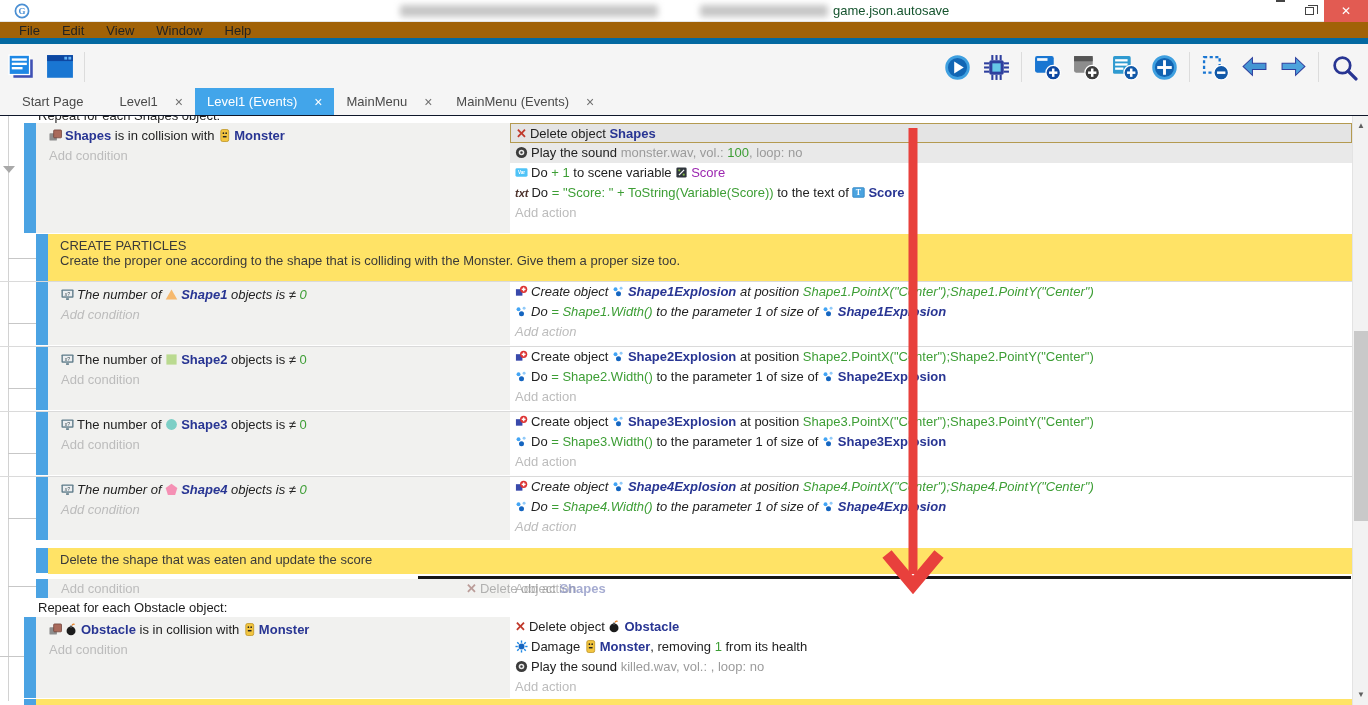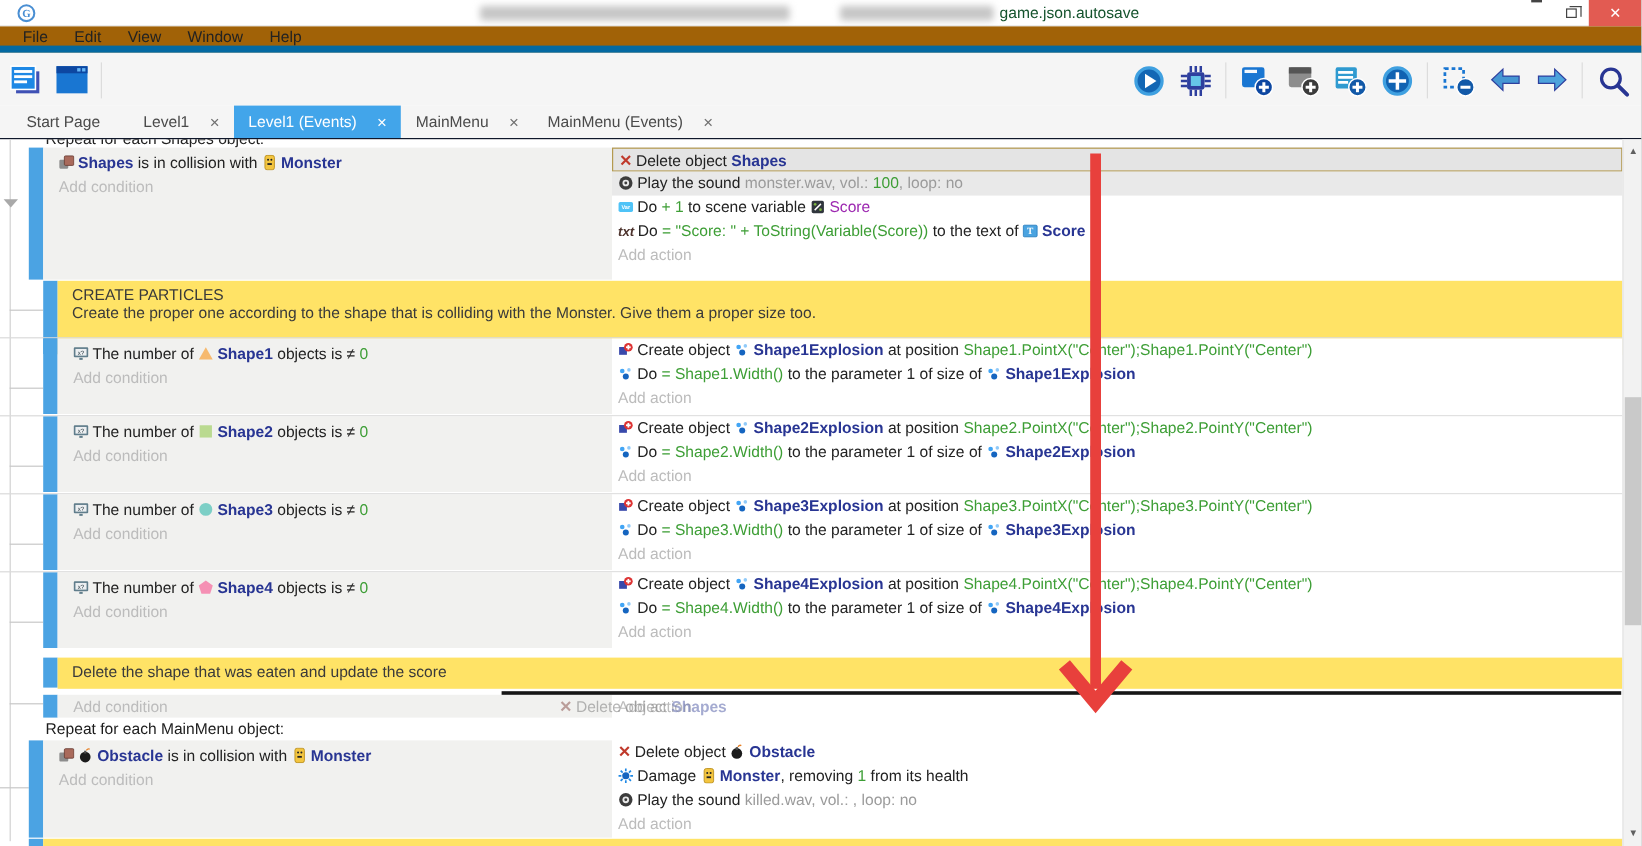--- a/index.html
+++ b/index.html
@@ -303,21 +303,21 @@
     </div>
 
     <div class="blk" style="top:118px;height:62px">
       <div class="bar" style="left:36px"></div>
       <div class="comment" style="left:48px;right:0;top:0;bottom:0">
         <div>CREATE PARTICLES</div>
         <div>Create the proper one according to the shape that is colliding with the Monster. Give them a proper size too.</div>
       </div>
     </div>
 
-      <div class="blk subsep" style="height: 65px; top: 165px;">
+      <div class="blk subsep" style="height: 65px; top: 165px; font-style: italic;">
         <div class="bar" style="left:36px"></div>
         <div class="cond" style="left:48px;width:462px">
           <div class="r">
             <span class="ic"><svg width="13" height="13" viewBox="0 0 14 14">
                 <rect x="0.5" y="1.5" width="13" height="9" rx="1" fill="#607d8b"></rect>
                 <rect x="2" y="3" width="10" height="6" fill="#eceff1"></rect>
                 <text x="7" y="8.4" font-size="5.5" text-anchor="middle" fill="#37474f" font-family="sans-serif">x?</text>
                 <rect x="5.5" y="11" width="3" height="1.8" fill="#607d8b"></rect>
               </svg></span><span>The number of </span><span class="ic"><svg width="13" height="13" viewBox="0 0 14 14">
                 <polygon points="7,1.5 13.2,12.5 0.8,12.5" fill="#f6b96e"></polygon>
@@ -432,21 +432,21 @@
               </svg></span><span>Do </span><span class="expr">= Shape3.Width()</span><span> to the parameter 1 of size of </span><span class="ic"><svg width="13" height="13" viewBox="0 0 14 14">
                 <circle cx="3.8" cy="4.5" r="2.1" fill="#42a5f5"></circle>
                 <circle cx="9.8" cy="3.5" r="1.6" fill="#90caf9"></circle>
                 <circle cx="7" cy="9.5" r="2.7" fill="#1565c0"></circle>
               </svg></span><span class="obj">Shape3Explosion</span>
           </div>
           <div class="r addlink">Add action</div>
         </div>
       </div>
 
-      <div class="blk subsep" style="height: 65px; top: 360px;">
+      <div class="blk subsep" style="height: 65px; top: 360px; font-style: italic;">
         <div class="bar" style="left:36px"></div>
         <div class="cond" style="left:48px;width:462px">
           <div class="r">
             <span class="ic"><svg width="13" height="13" viewBox="0 0 14 14">
                 <rect x="0.5" y="1.5" width="13" height="9" rx="1" fill="#607d8b"></rect>
                 <rect x="2" y="3" width="10" height="6" fill="#eceff1"></rect>
                 <text x="7" y="8.4" font-size="5.5" text-anchor="middle" fill="#37474f" font-family="sans-serif">x?</text>
                 <rect x="5.5" y="11" width="3" height="1.8" fill="#607d8b"></rect>
               </svg></span><span>The number of </span><span class="ic"><svg width="13" height="13" viewBox="0 0 14 14">
                 <polygon points="7,0.8 13.3,5.4 10.9,12.8 3.1,12.8 0.7,5.4" fill="#f590b4"></polygon>
@@ -493,21 +493,21 @@
       <div class="bar" style="left:36px"></div>
       <div class="cond" style="left:48px;width:462px;padding-top:0">
         <div class="r addlink">Add condition</div>
       </div>
       <div class="acts">
         <div class="r addlink">Add action</div>
       </div>
     </div>
 
     <div class="blk" style="top:483px;height:100px">
-      <div class="ev-header" style="top:0">Repeat for each MainMenu object:</div>
+      <div class="ev-header" style="top:0">Repeat for each Obstacle object:</div>
       <div class="bar" style="left:24px;top:18px"></div>
       <div class="cond" style="left:36px;width:474px;top:18px">
         <div class="r">
           <span class="ic"><svg width="13" height="13" viewBox="0 0 14 14">
                 <rect x="0.5" y="4.5" width="8" height="8" rx="1" fill="#8d8d8d"></rect>
                 <rect x="5" y="1" width="8.5" height="8.5" rx="1" fill="#a96a5b" stroke="#6d4037" stroke-width="0.8"></rect>
               </svg></span><span class="ic"><svg width="13" height="13" viewBox="0 0 14 14">
                 <circle cx="6.5" cy="8.5" r="4.8" fill="#1b1b1b"></circle>
                 <rect x="5.5" y="2.8" width="2" height="2.5" fill="#4e4e4e"></rect>
                 <path d="M7.5 2.5 Q9 0.5 10.5 1.5" stroke="#e67e22" stroke-width="1.2" fill="none"></path>

